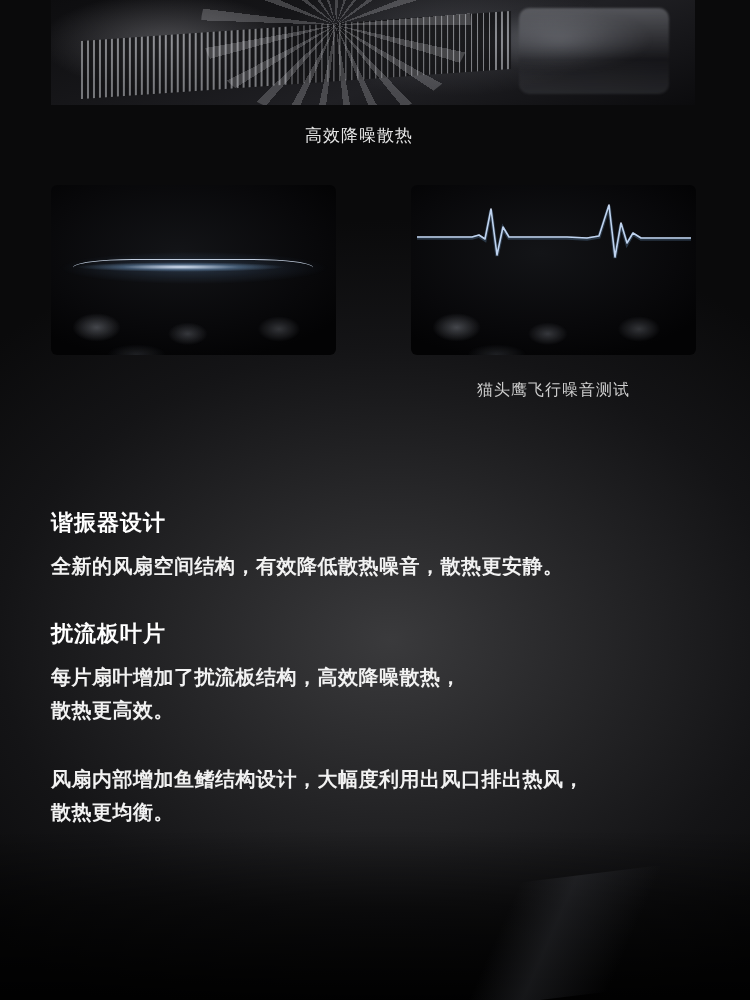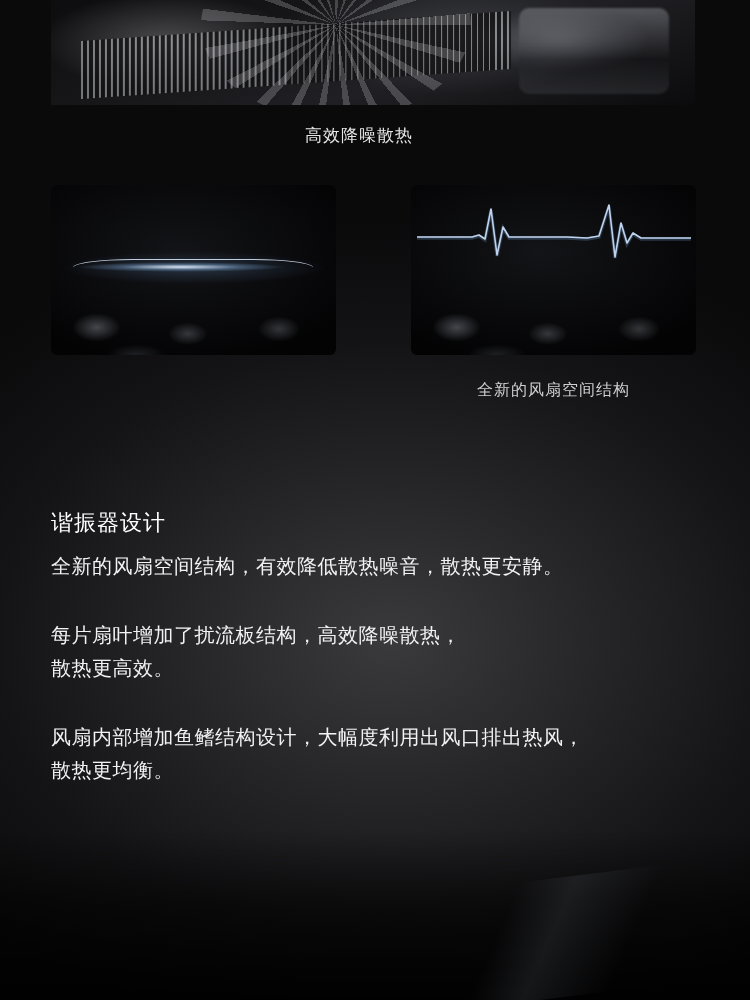--- a/index.html
+++ b/index.html
@@ -169,31 +169,31 @@
   .features {
     position: absolute;
     left: 51px;
     top: 508px;
     width: 660px;
   }
   .feature { margin-bottom: 36px; }
   .feature:last-child { margin-bottom: 0; }
   .feature-title {
     font-size: 22px;
-    font-weight: normal;
+    font-weight: bold;
     color: #ffffff;
     letter-spacing: 1px;
     margin-bottom: 12px;
   }
   .feature-desc {
     font-size: 20px;
     line-height: 1.65;
     color: #f2f2f2;
     letter-spacing: 0.5px;
-    font-weight: 400;
+    font-weight: 700;
   }
   .feature-desc .line { display: block; }
   
   .bottom-edge {
     position: absolute;
     left: 0;
     bottom: 0;
     width: 750px;
     height: 170px;
     background: linear-gradient(180deg, rgba(0,0,0,0) 0%, rgba(0,0,0,0.55) 45%, rgba(0,0,0,0.92) 100%);
@@ -230,33 +230,34 @@
     </div>
     <div class="test-card right">
       <div class="wave-spike">
         <svg width="274" height="70" viewBox="0 0 274 70" fill="none">
           <path d="M0 40 L55 40 L62 38 L68 42 L74 12 L80 58 L86 30 L92 40 L120 40 L150 40 L170 41 L182 39 L192 8 L198 60 L204 26 L210 46 L216 36 L224 41 L274 41" stroke="#dfeaff" stroke-width="1.6" stroke-linejoin="round" fill="none" opacity="0.95"></path>
           <path d="M0 41 L55 41 L62 39 L68 43 L74 13 L80 59 L86 31 L92 41 L120 41 L150 41 L170 42 L182 40 L192 9 L198 61 L204 27 L210 47 L216 37 L224 42 L274 42" stroke="#7fb4e8" stroke-width="3.4" fill="none" opacity="0.25"></path>
         </svg>
       </div>
       <div class="mics"></div>
     </div>
-    <div class="test-caption right">全新的风扇空间结构</div>
+    <div class="test-caption right">猫头鹰飞行噪音测试</div>
   </div>
 
   <div class="features">
 
     <div class="feature">
       <div class="feature-title">谐振器设计</div>
       <div class="feature-desc">
         <span class="line">全新的风扇空间结构，有效降低散热噪音，散热更安静。</span>
       </div>
     </div>
 
     <div class="feature">
+      <div class="feature-title">扰流板叶片</div>
       <div class="feature-desc">
         <span class="line">每片扇叶增加了扰流板结构，高效降噪散热，</span>
         <span class="line">散热更高效。</span>
       </div>
     </div>
 
     <div class="feature">
       <div class="feature-desc">
         <span class="line">风扇内部增加鱼鳍结构设计，大幅度利用出风口排出热风，</span>
         <span class="line">散热更均衡。</span>

